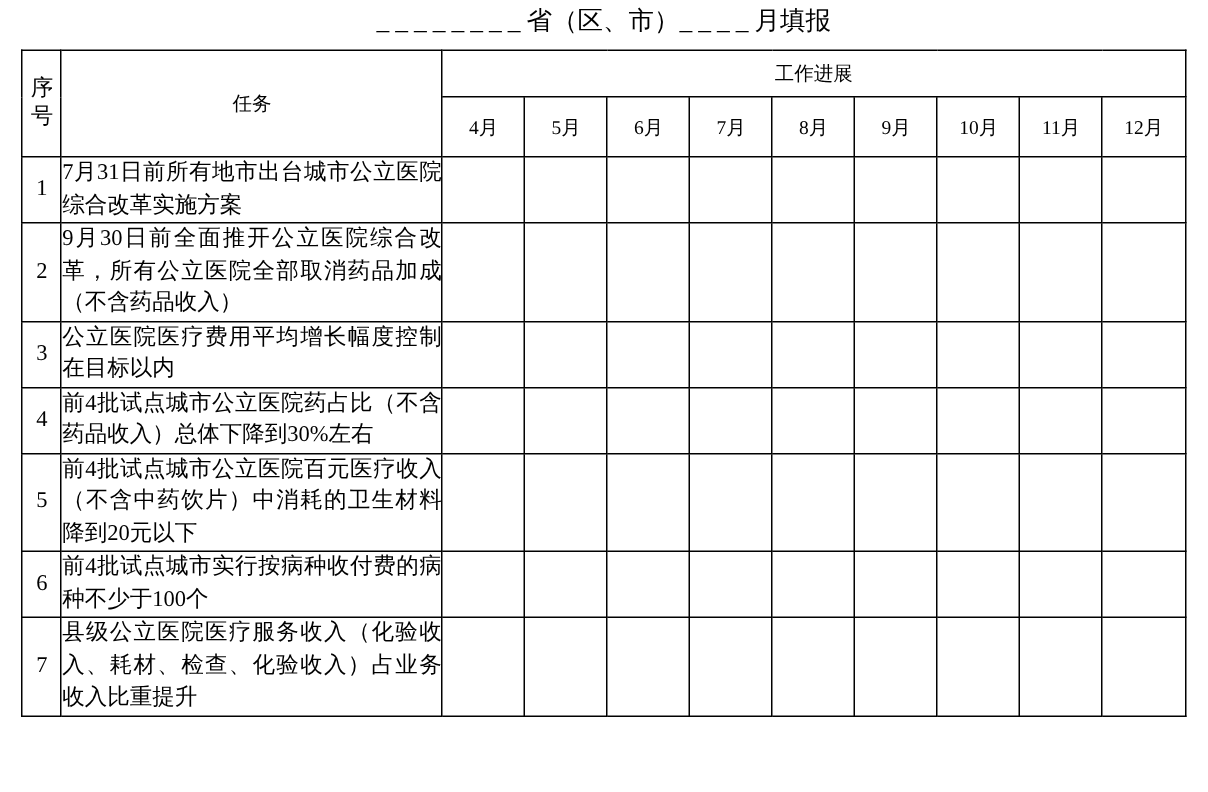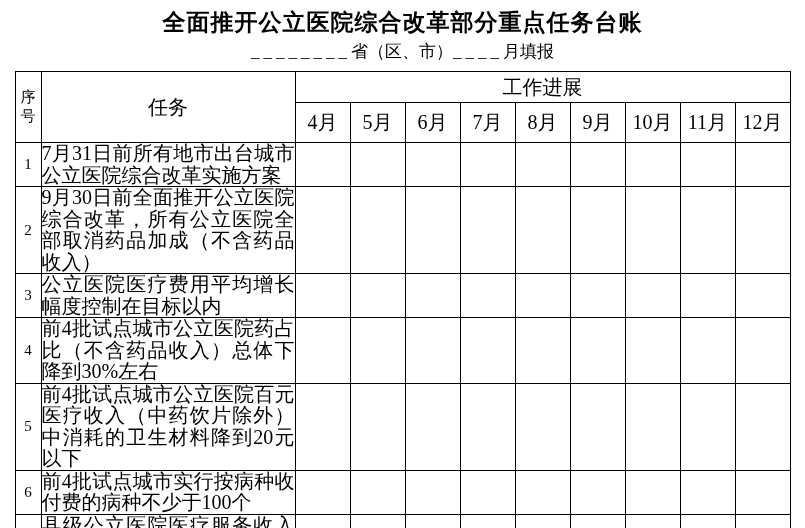--- a/index.html
+++ b/index.html
@@ -43,42 +43,41 @@
   tr.head-b { height: 40px; font-family: Liberation Serif, serif; }
   tr.h2 { height: 44px; }
   tr.h3 { height: 65px; }
   th.serial-h {
     white-space: pre-line;
     font-size: 15px;
     line-height: 19px;
     text-align: center;
   }
   th.task-h, th.prog-h, th.month-h {
-    font-size: 20px;
+    font-size: 13px;
     text-align: center;
   }
   td.num {
     text-align: center;
     font-size: 15px;
   }
   td.task {
-    font-size: 20px;
+    font-size: 15px;
     line-height: 21.5px;
     padding: 0 3px 0 4px;
     text-align: justify;
     text-justify: inter-character;
   }
   td.pcell { background: #ffffff; }
 </style>
 </head>
 <body>
 
 <div class="page">
 
-  <h1 class="title">全面推开公立医院综合改革部分重点任务台账</h1>
 
   <div class="subtitle"><span class="blank">________</span><span>省（区、市）</span><span class="blank">____</span><span>月填报</span></div>
 
   <table class="ledger">
     <colgroup>
       <col style="width:26px">
       <col style="width:254px">
       <col style="width:55px">
         <col style="width:55px">
         <col style="width:55px">
@@ -156,21 +155,21 @@
           <td class="pcell"></td>
           <td class="pcell"></td>
           <td class="pcell"></td>
           <td class="pcell"></td>
           <td class="pcell"></td>
           <td class="pcell"></td>
           <td class="pcell"></td>
       </tr>
       <tr class="h3">
         <td class="num">5</td>
-        <td class="task">前4批试点城市公立医院百元医疗收入（中药饮片除外）中消耗的卫生材料降到20元以下</td>
+        <td class="task">前4批试点城市公立医院百元医疗收入（不含中药饮片）中消耗的卫生材料降到20元以下</td>
         <td class="pcell"></td>
           <td class="pcell"></td>
           <td class="pcell"></td>
           <td class="pcell"></td>
           <td class="pcell"></td>
           <td class="pcell"></td>
           <td class="pcell"></td>
           <td class="pcell"></td>
           <td class="pcell"></td>
       </tr>

